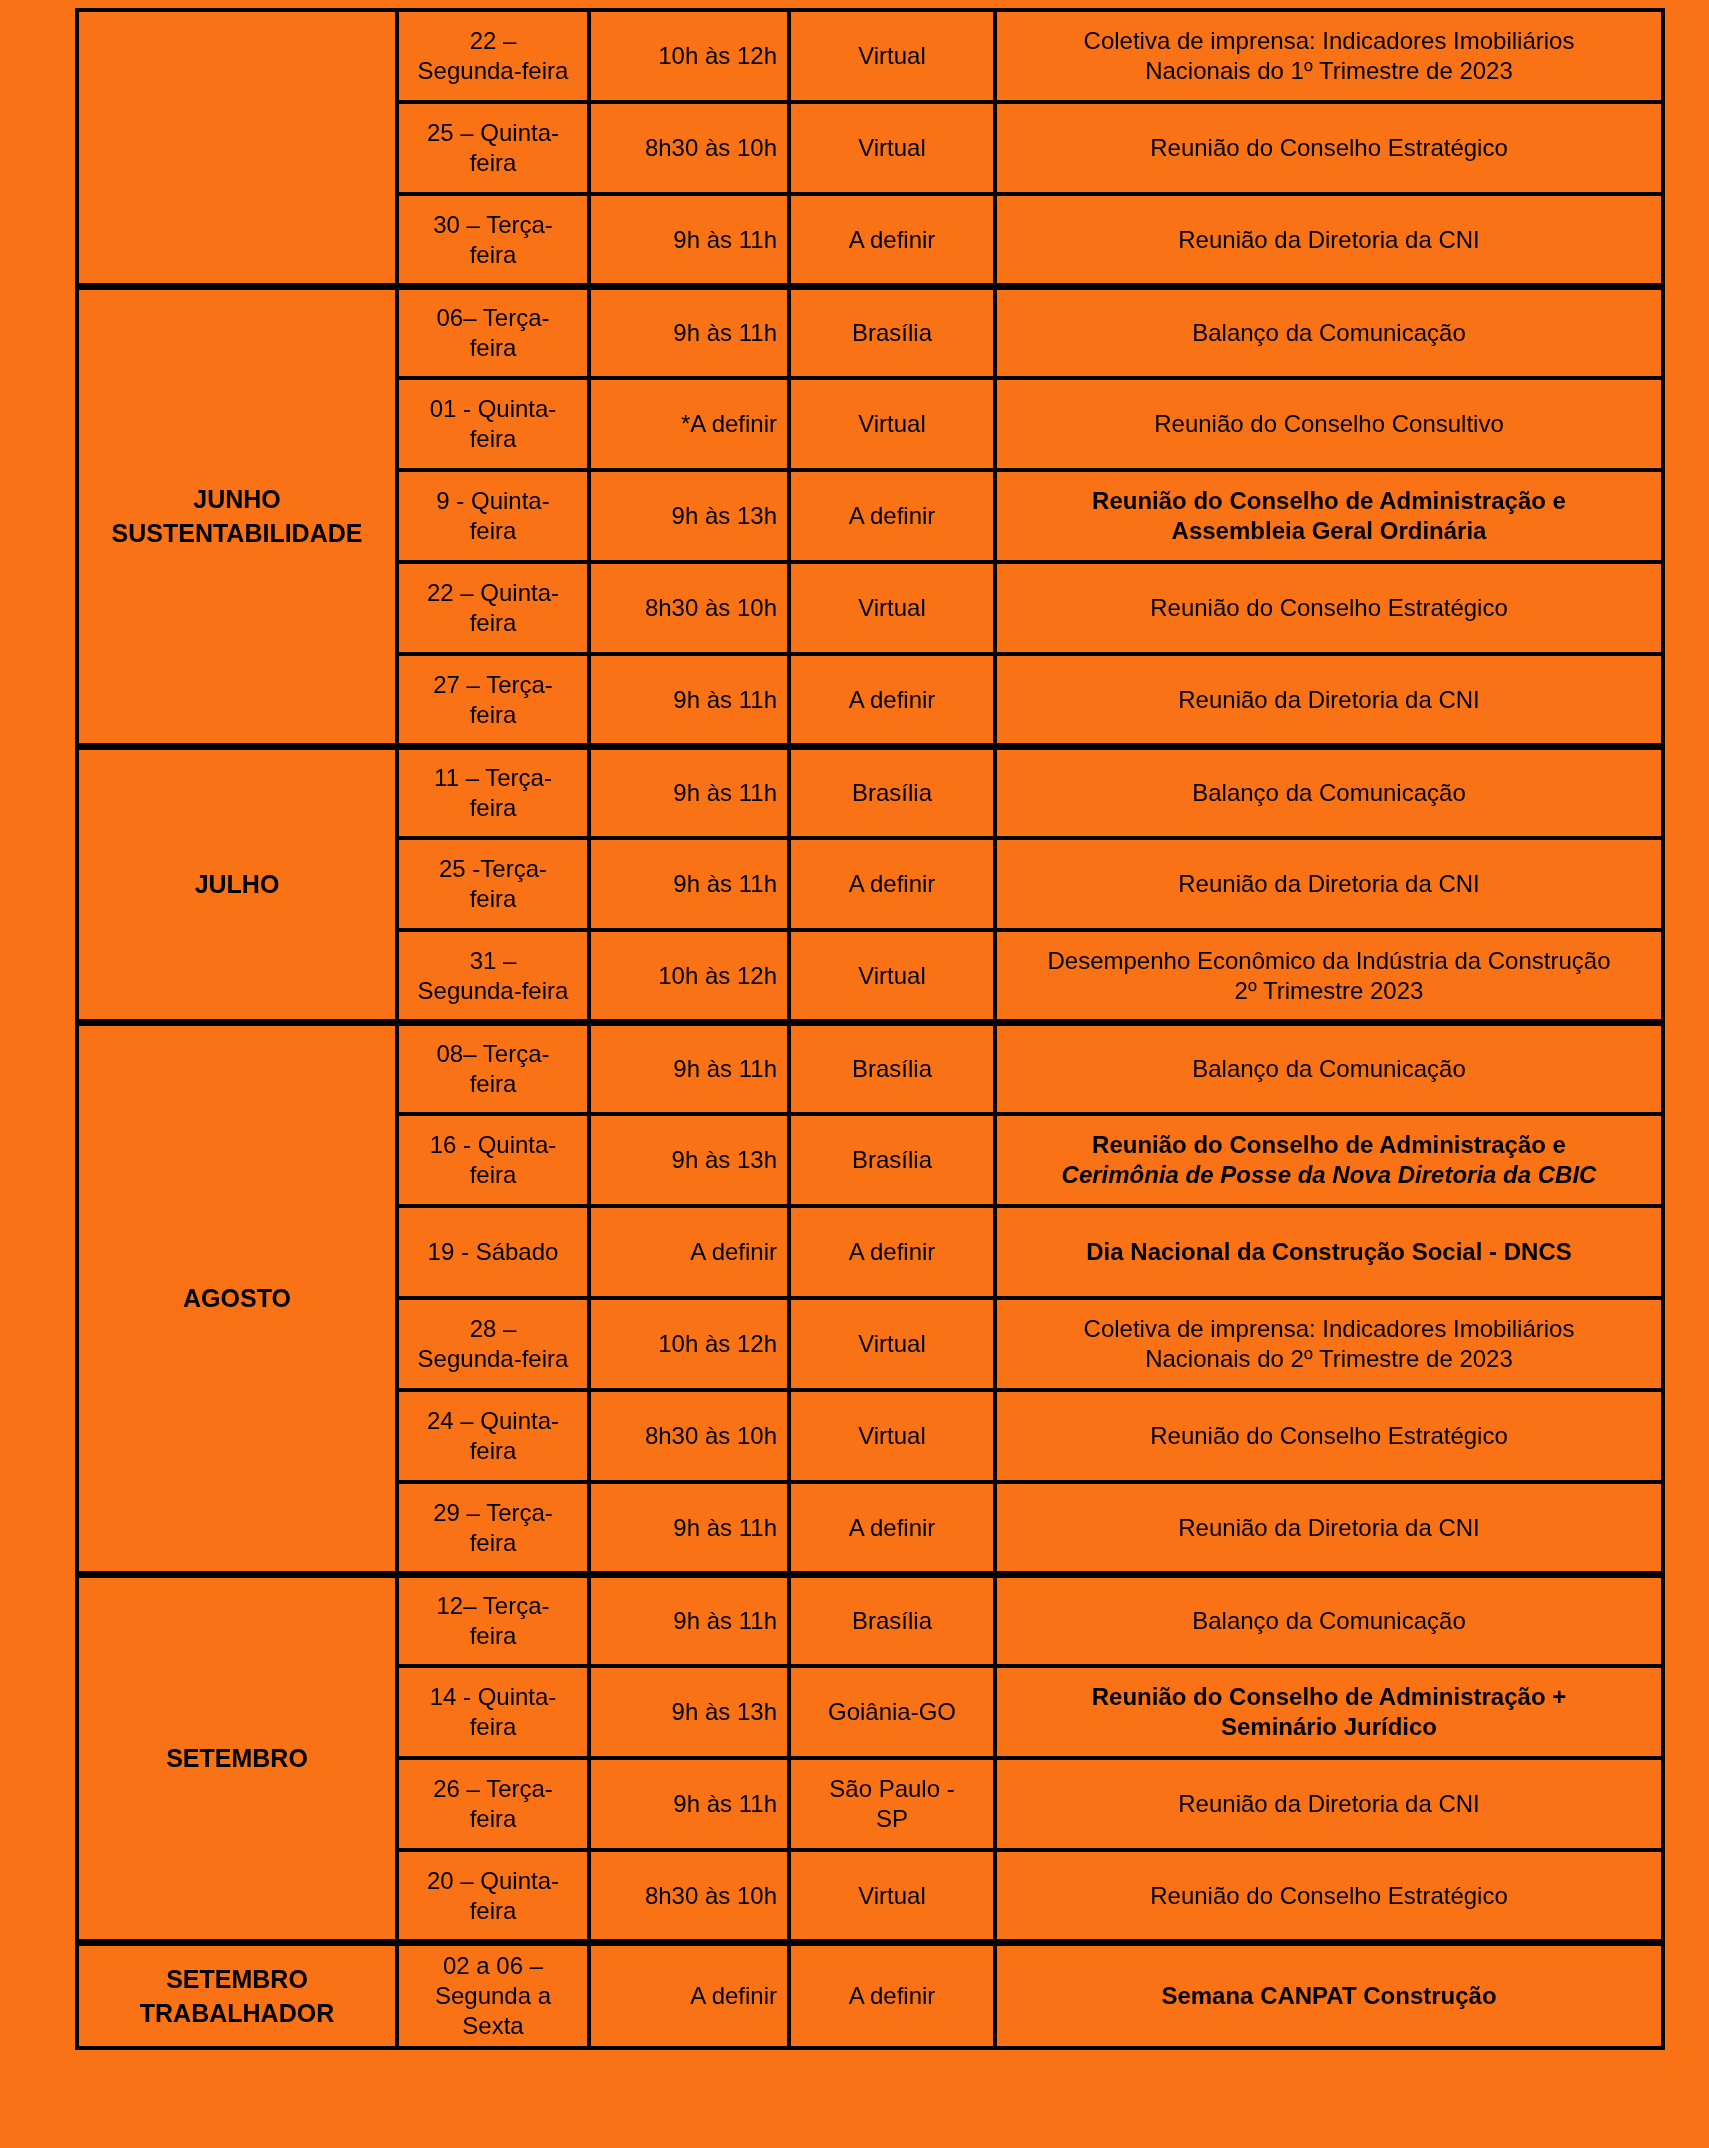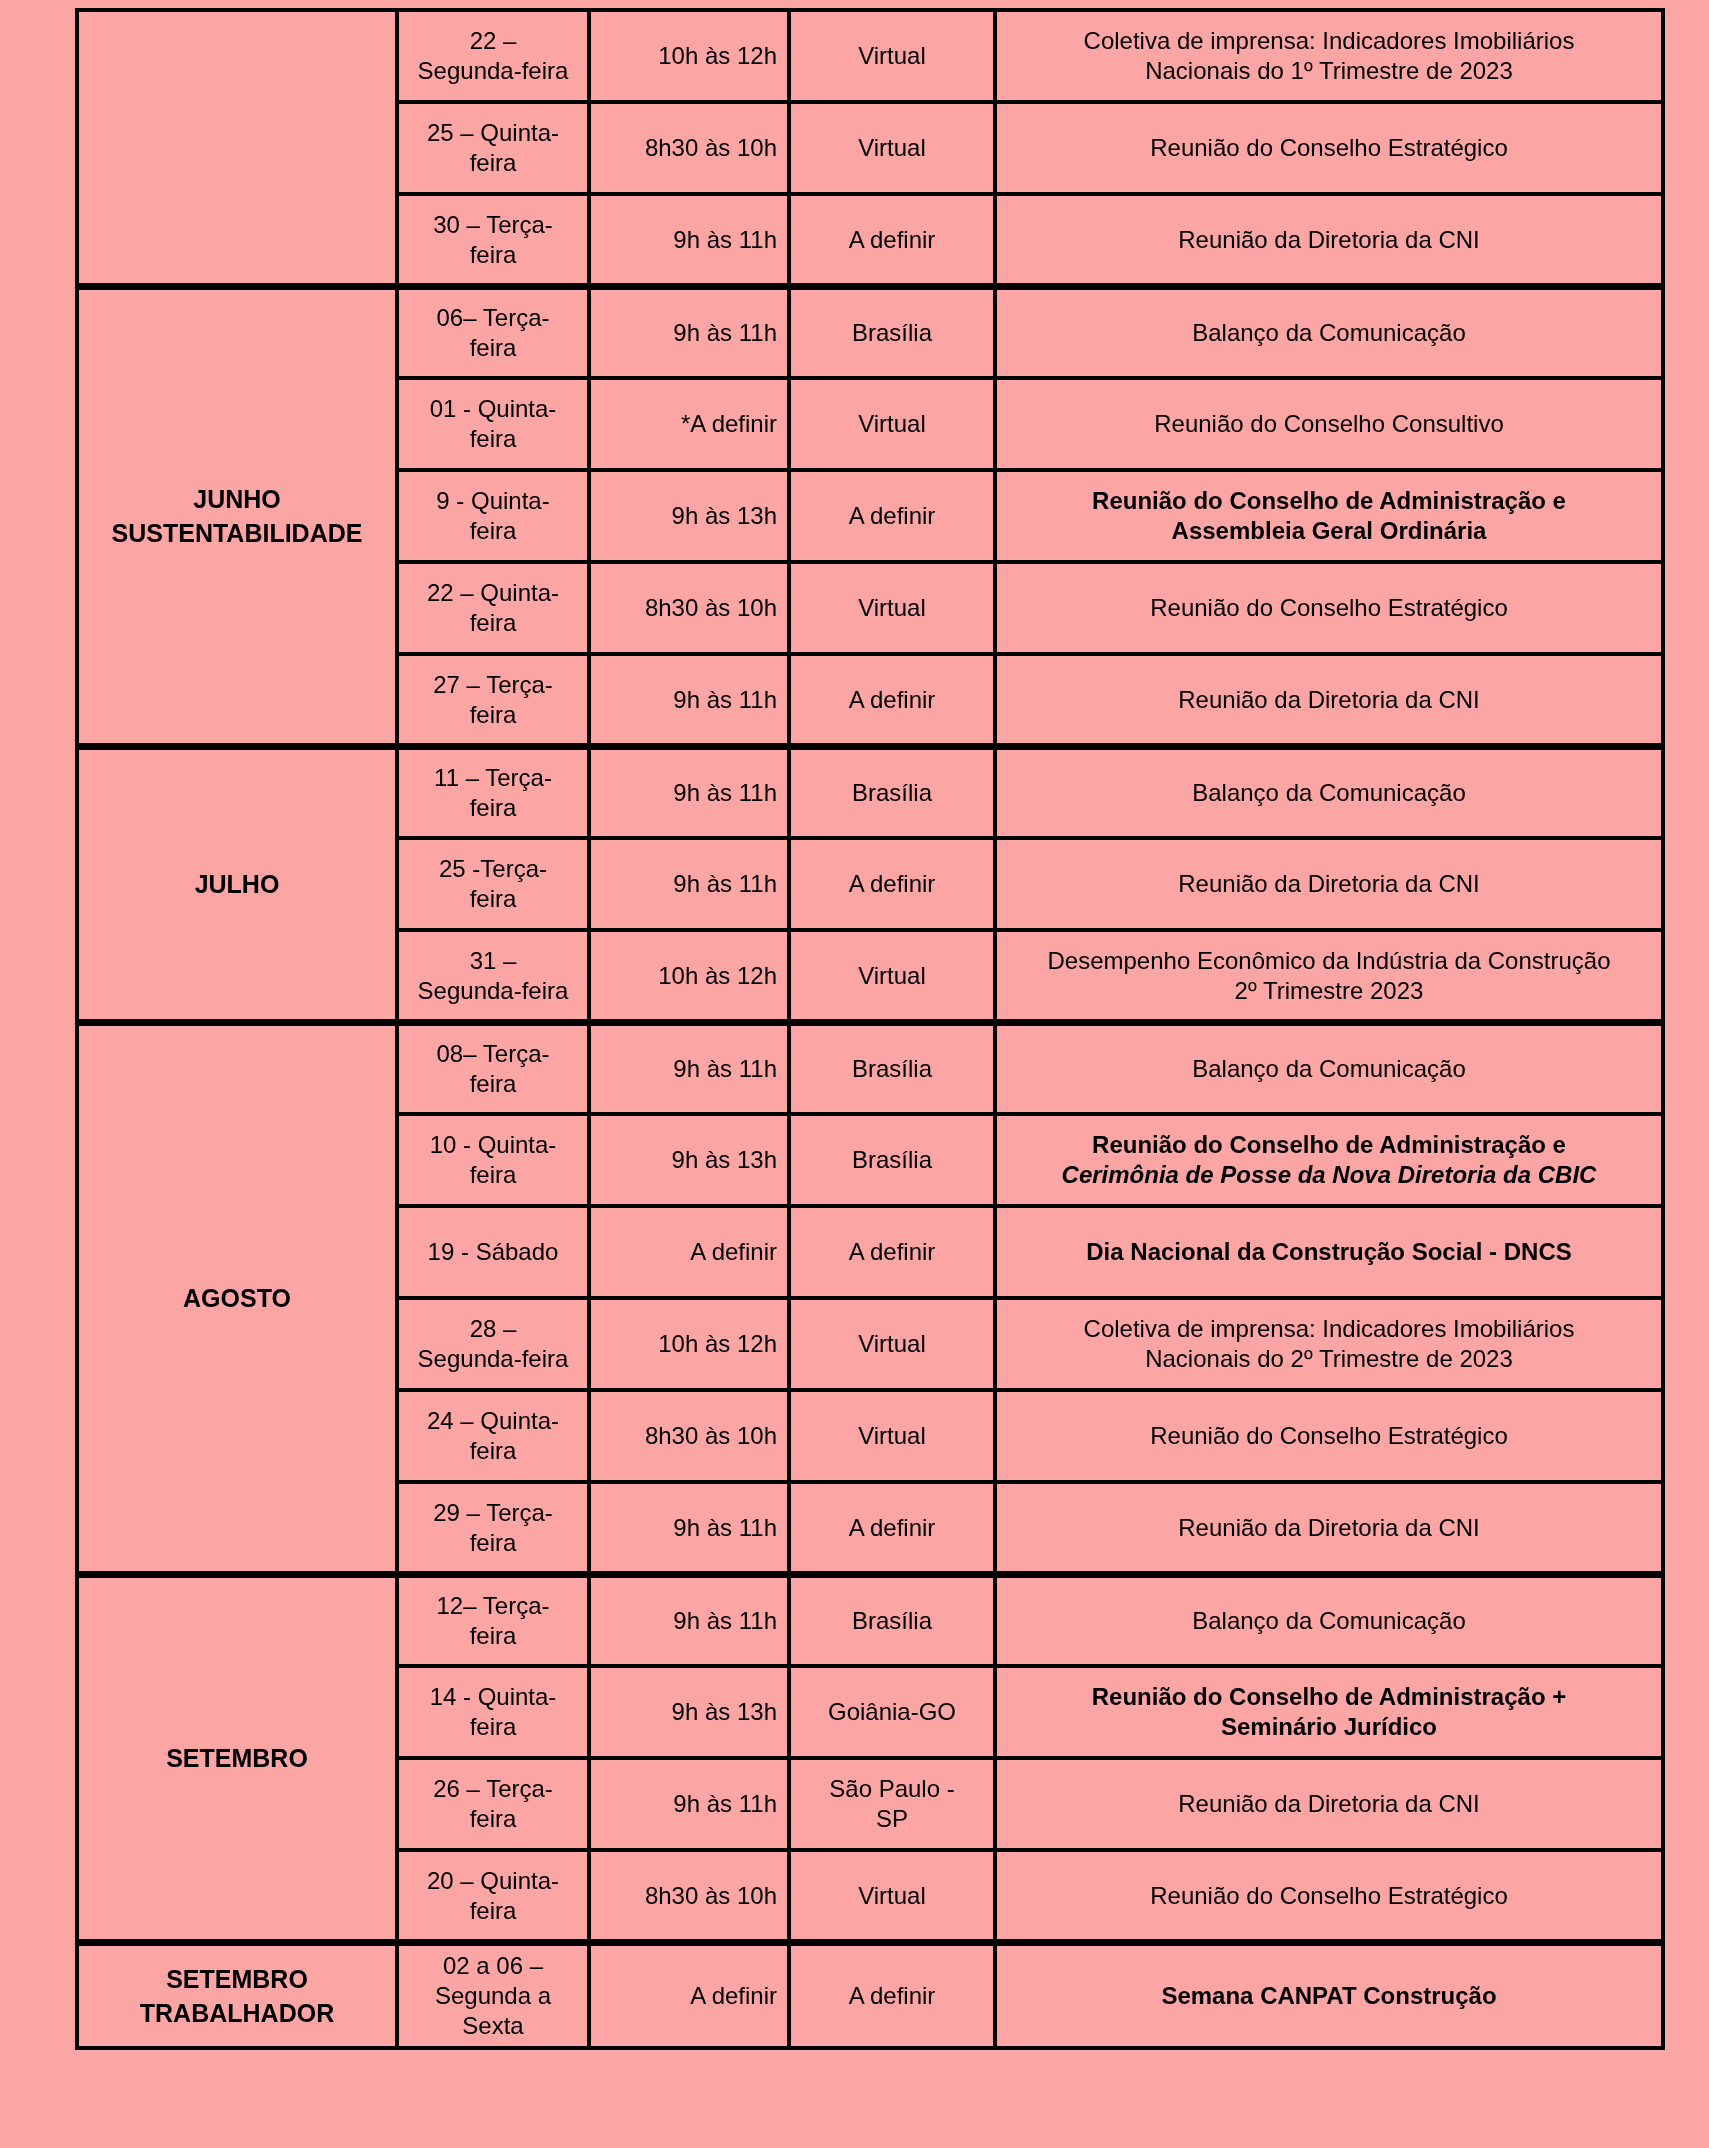--- a/index.html
+++ b/index.html
@@ -10,21 +10,21 @@
   body {
     width: 1709px;
     height: 2148px;
     position: relative;
     font-family: "Liberation Sans", "DejaVu Sans", sans-serif;
     color: #000000;
   }
   .page {
     position: absolute;
     inset: 0;
-    background: #fca5a5;
+    background: #f97316;
   }
   table.schedule {
     position: absolute;
     left: 75px;
     top: 8.4px;
     width: 1585px;
     border-collapse: collapse;
     table-layout: fixed;
     border: 4.2px solid #000000;
   }
@@ -147,21 +147,21 @@
       </tbody>
       <tbody class="section-sep">
         <tr>
           <td class="month-cell" rowspan="6">AGOSTO</td>
           <td class="date-cell">08– Terça-feira</td>
           <td class="time-cell">9h às 11h</td>
           <td class="loc-cell">Brasília</td>
           <td class="event-cell"><span class="">Balanço da Comunicação</span></td>
         </tr>
         <tr>
-          <td class="date-cell">10 - Quinta-feira</td>
+          <td class="date-cell">16 - Quinta-feira</td>
           <td class="time-cell">9h às 13h</td>
           <td class="loc-cell">Brasília</td>
           <td class="event-cell"><span class="seg-bold ">Reunião do Conselho de Administração e</span> <span class="seg-bold seg-italic">Cerimônia de Posse da Nova Diretoria da CBIC</span></td>
         </tr>
         <tr>
           <td class="date-cell">19 - Sábado</td>
           <td class="time-cell">A definir</td>
           <td class="loc-cell">A definir</td>
           <td class="event-cell"><span class="seg-bold ">Dia Nacional da Construção Social - DNCS</span></td>
         </tr>

